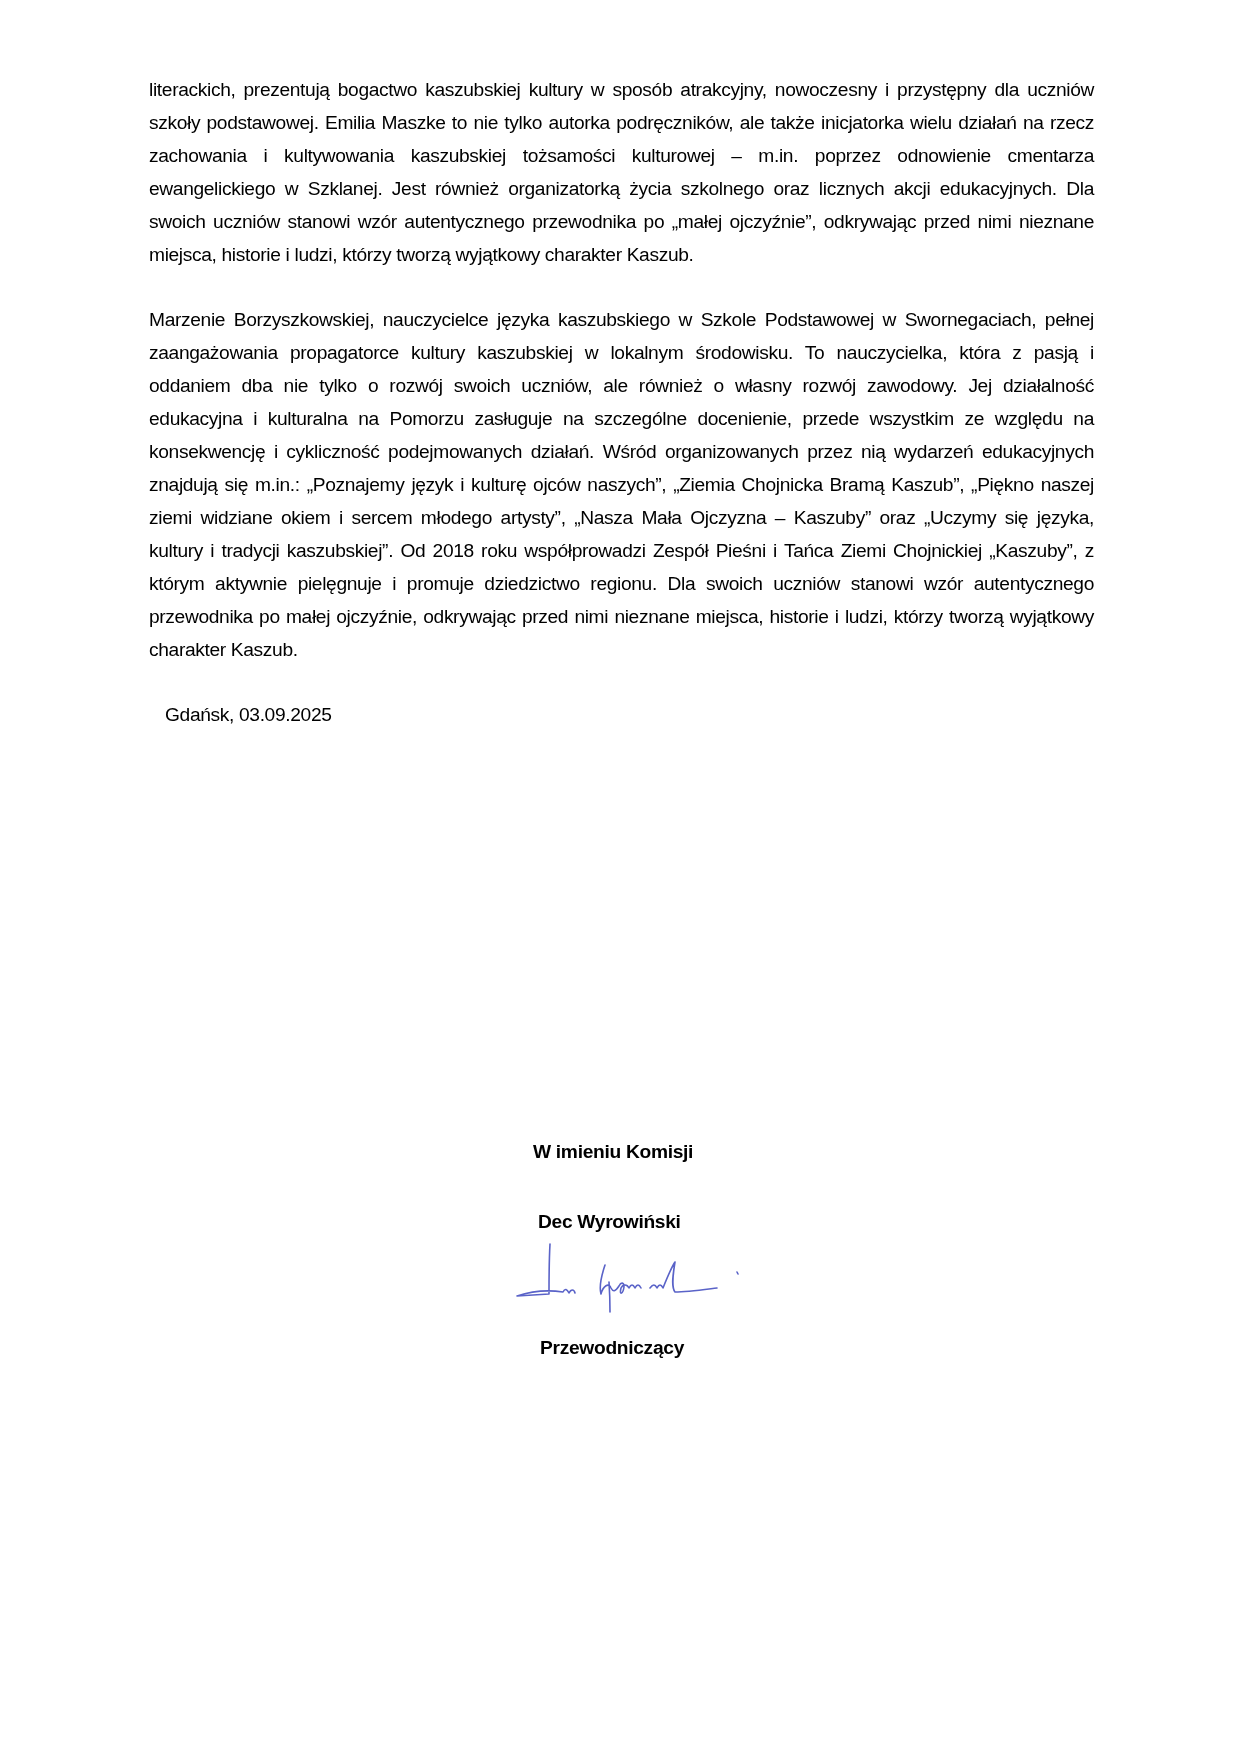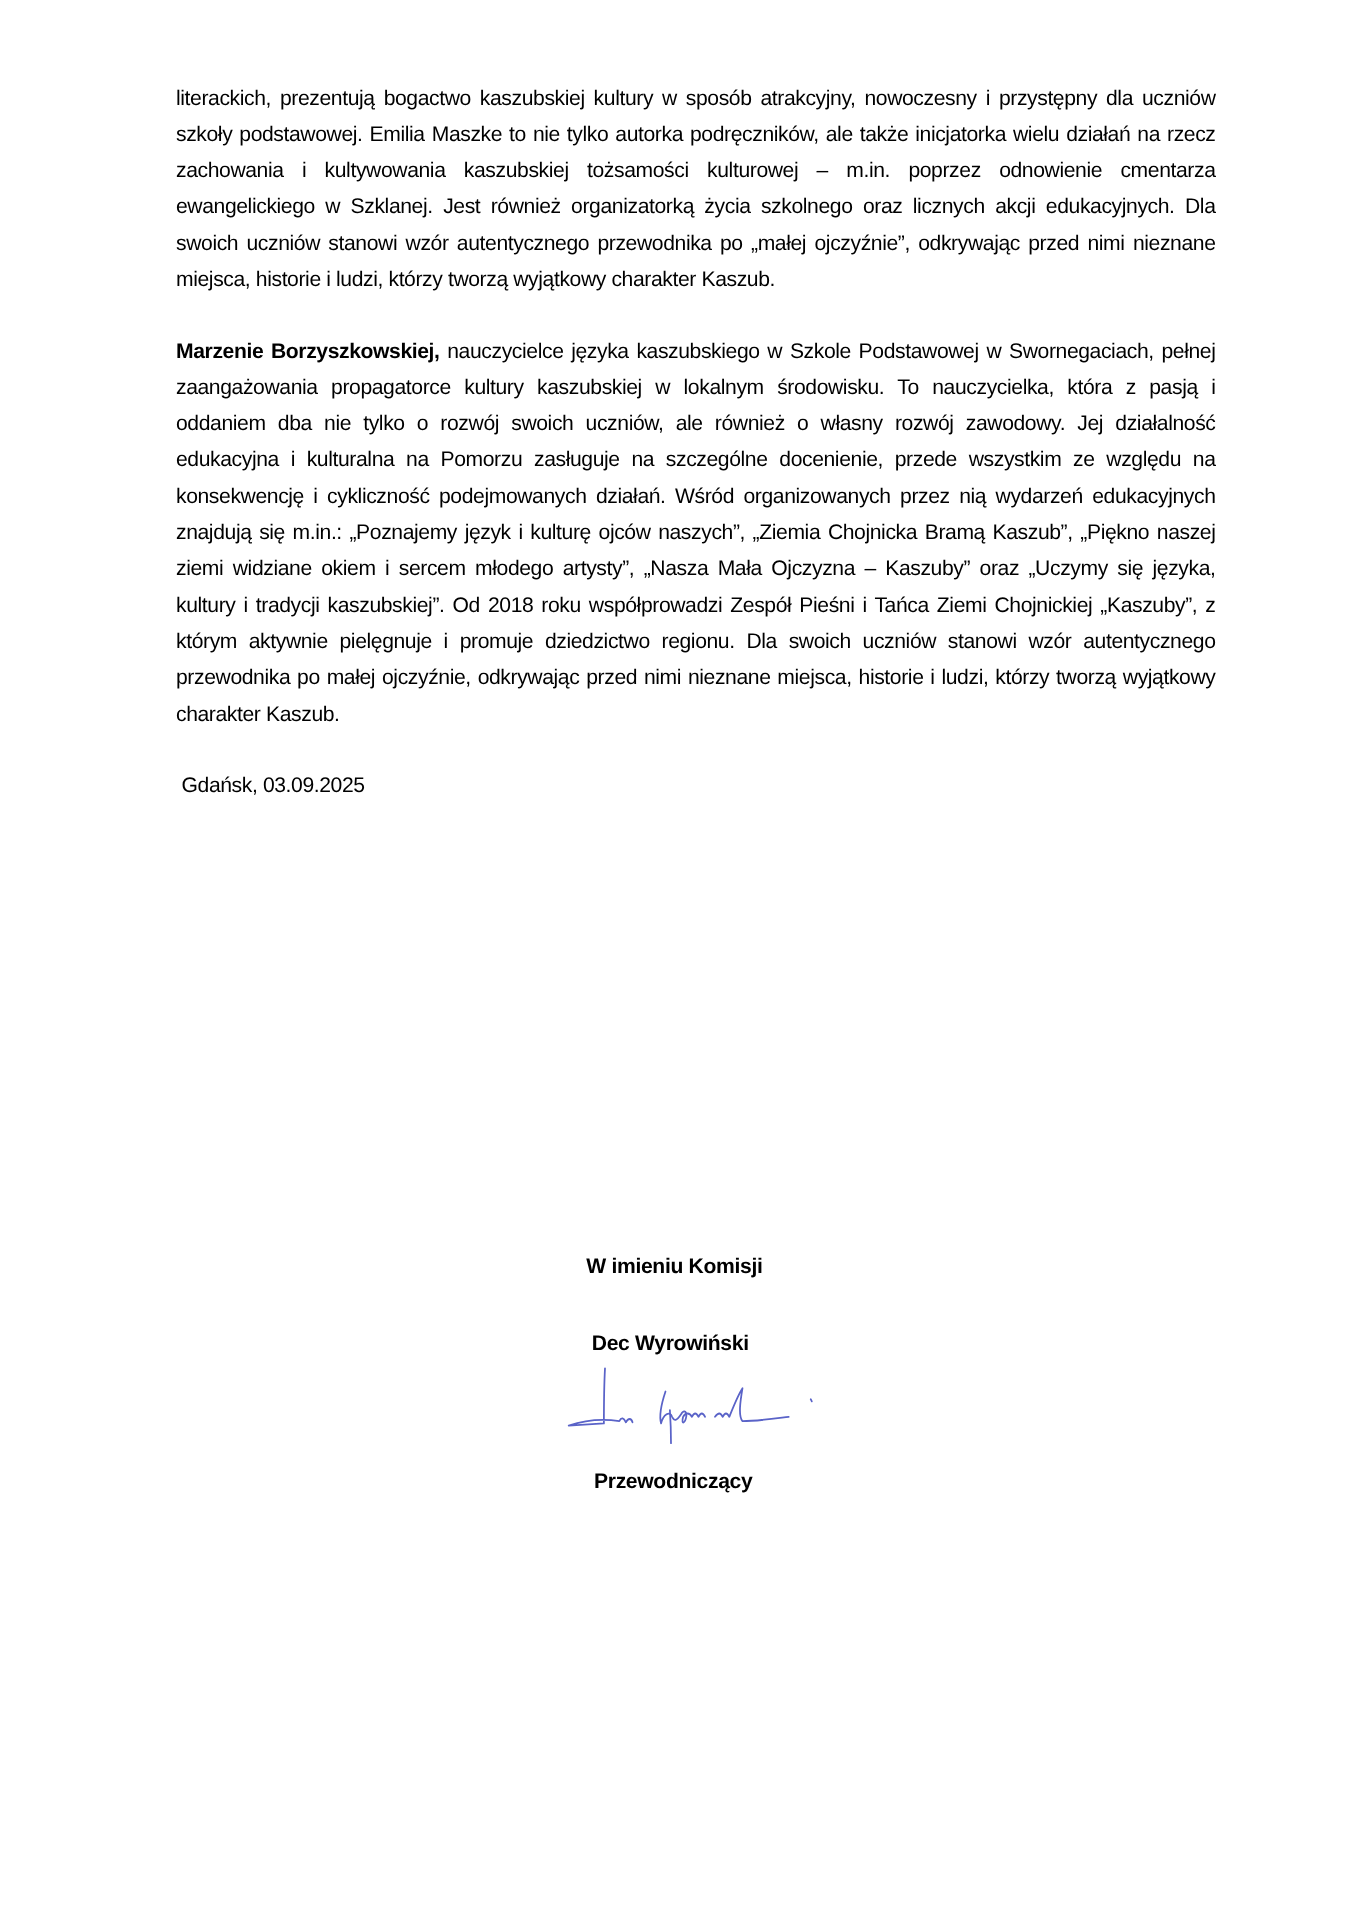--- a/index.html
+++ b/index.html
@@ -10,37 +10,37 @@
     body {
       width: 1240px;
       height: 1755px;
       position: relative;
       overflow: hidden;
       font-family: "Liberation Sans", sans-serif;
       color: #000000;
     }
     .page {
       position: absolute;
-      left: 160px;
+      left: 149px;
       top: 73px;
       width: 945px;
     }
     .para {
       margin: 0 0 32px 0;
       font-size: 19.2px;
       line-height: 33px;
       text-align: justify;
       letter-spacing: -0.35px;
       word-spacing: 0px;
     }
     .para .lead {
-      font-weight: bold;
+      font-weight: normal;
     }
     .date {
-      margin: 5px;
+      margin: 16px;
       font-size: 19.2px;
       line-height: 33px;
       letter-spacing: -0.35px;
     }
     .sign-block {
       position: absolute;
       left: 0;
       top: 1127px;
       width: 1240px;
     }

